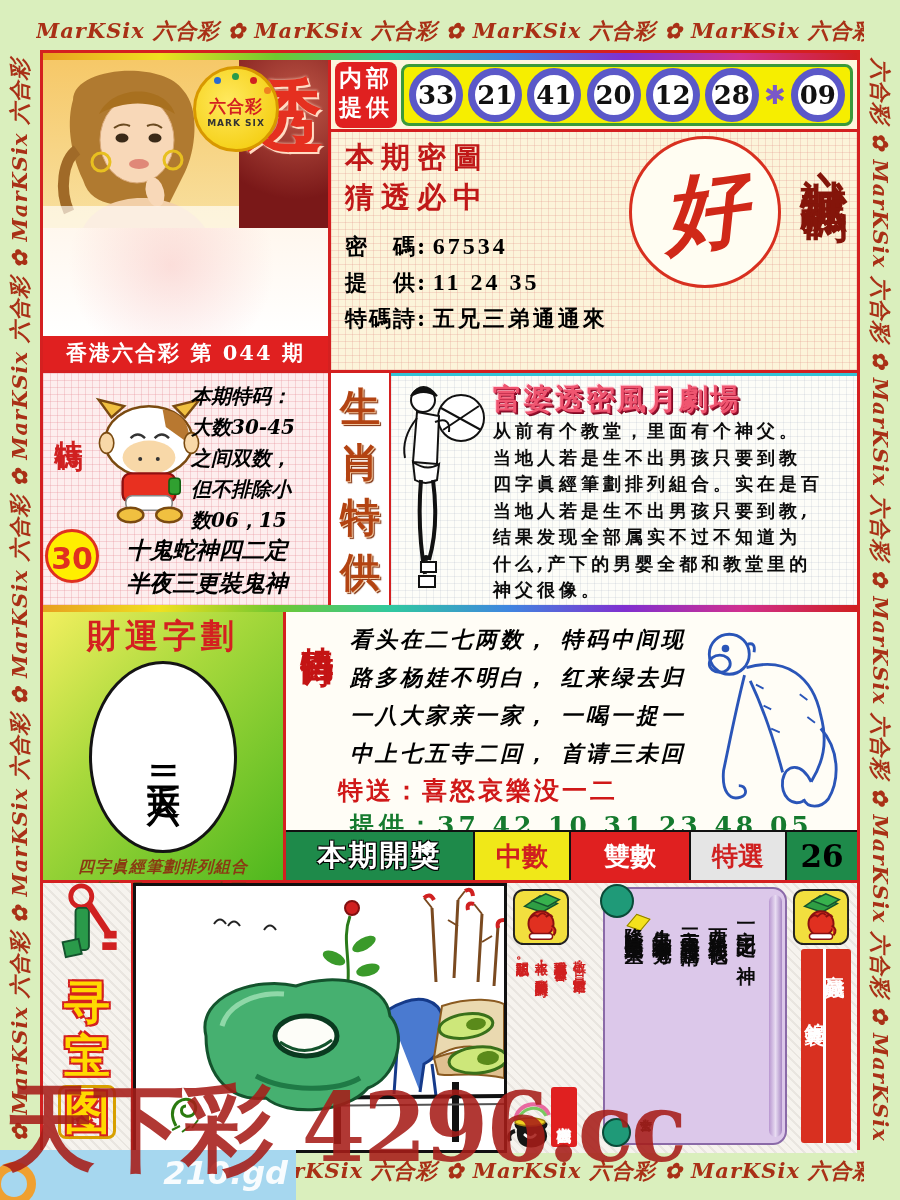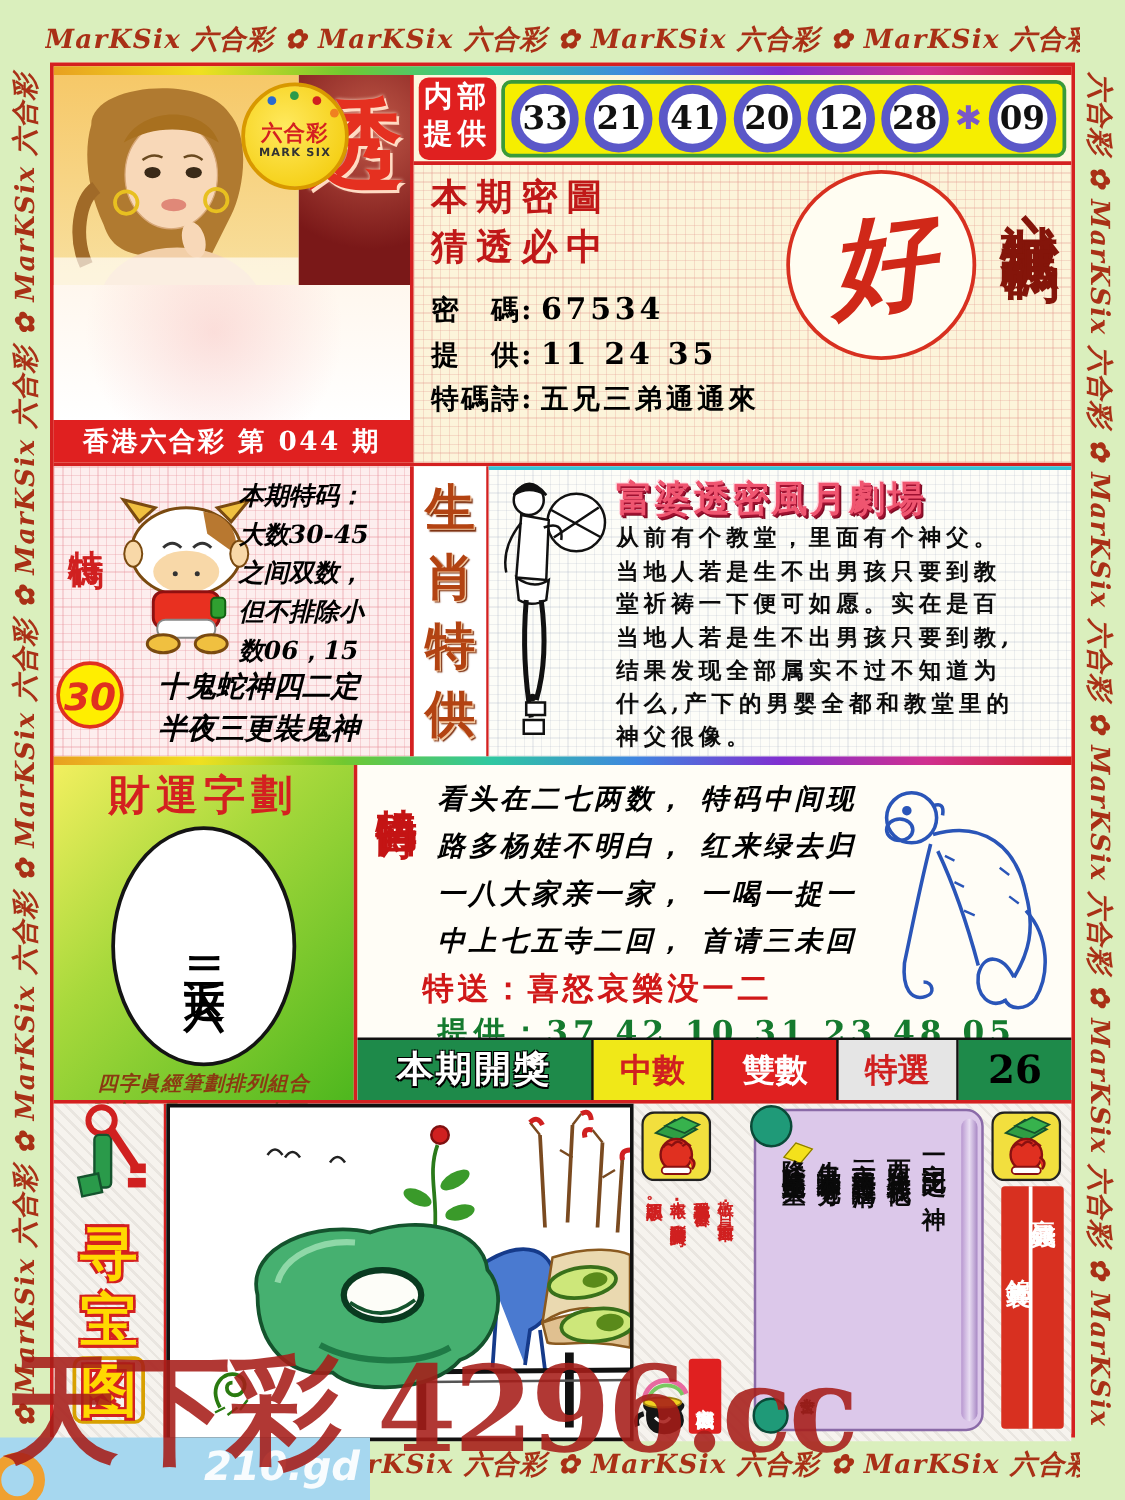--- a/index.html
+++ b/index.html
@@ -60,37 +60,37 @@
   .ball{width:40px;height:40px;border:7px solid #5b58c8;border-radius:50%;background:#fff;
         color:#111;font-family:"DejaVu Serif",serif;font-weight:900;font-size:26px;
         line-height:40px;text-align:center;}
   .star{color:#7a58c8;font-size:26px;font-weight:900;}
 
   #secret{flex:1;position:relative;}
   .sTitle{position:absolute;left:14px;font-weight:900;font-size:29px;letter-spacing:7px;
           color:#c01818;font-family:"DejaVu Serif",serif;}
   .sRow{position:absolute;left:14px;font-family:"DejaVu Serif",serif;font-weight:900;}
   .sLab{font-size:22px;color:#000;letter-spacing:2px;}
-  .sVal{font-size:24px;color:#000;letter-spacing:3px;}
+  .sVal{font-size:24px;color:#000;letter-spacing:3px;font-family:Liberation Serif, serif;}
   .circle{position:absolute;left:298px;top:4px;width:146px;height:146px;border:3px solid #d83020;
           border-radius:50%;background:#fffdf2;display:flex;align-items:center;justify-content:center;}
   .handChar{font-family:"DejaVu Serif",serif;font-size:84px;color:#d02818;transform:rotate(-8deg);
             font-style:italic;font-weight:bold;}
   .motto{position:absolute;right:2px;top:0;height:100%;width:60px;writing-mode:vertical-rl;
          text-orientation:upright;font-family:"DejaVu Serif",serif;font-weight:900;font-size:46px;
          color:#84150a;letter-spacing:10px;line-height:60px;}
 
   
   #rowB{display:flex;height:232px;border-top:3px solid #d42020;box-sizing:content-box;}
   #zodiacL{width:288px;border-right:3px solid #d42020;position:relative;box-sizing:border-box;}
   .tema{position:absolute;left:6px;top:44px;writing-mode:vertical-rl;text-orientation:upright;
         font-weight:900;font-size:28px;color:#d02020;letter-spacing:6px;}
   .ball30{position:absolute;left:2px;top:156px;width:54px;height:54px;border-radius:50%;
           background:#ffee00;border:3px solid #e03020;color:#e03020;font-weight:900;font-size:30px;
-          line-height:54px;text-align:center;box-sizing:border-box;font-style:italic;}
+          line-height:54px;text-align:center;box-sizing:border-box;}
   .tips{position:absolute;left:148px;top:8px;width:138px;font-family:"DejaVu Serif",serif;
         font-style:italic;font-weight:900;font-size:20px;line-height:31px;color:#000;}
   .foots{position:absolute;left:44px;bottom:6px;width:240px;text-align:center;
          font-family:"DejaVu Serif",serif;font-style:italic;font-weight:900;font-size:23px;
          line-height:33px;color:#000;}
   .cowBox{position:absolute;left:46px;top:6px;}
   #zodiacC{width:60px;border-right:2px solid #d42020;background:#fff;box-sizing:border-box;
            text-align:center;padding-top:6px;}
   #zodiacC div{font-family:"DejaVu Serif",serif;font-weight:900;font-size:40px;line-height:55px;
            color:#b34312;text-shadow:1px 1px 0 #f3c9a2,2px 2px 1px #7a2a08;}
@@ -122,21 +122,21 @@
             letter-spacing:3px;font-family:"DejaVu Serif",serif;}
   .provLine{position:absolute;left:64px;top:197px;font-weight:900;font-size:25px;color:#157a2e;
             letter-spacing:4px;font-family:"DejaVu Serif",serif;}
   .monkeyBox{position:absolute;right:2px;top:2px;}
   #resultBar{position:absolute;left:0;right:0;bottom:0;height:48px;display:flex;border-top:2px solid #111;}
   .seg{height:100%;box-sizing:border-box;border-right:2px solid #111;display:flex;
        align-items:center;justify-content:center;font-weight:900;}
   .seg0{width:189px;background:#1e8a4a;color:#fff;font-size:29px;letter-spacing:2px;
         text-shadow:-1px -1px 0 #000,1px -1px 0 #000,-1px 1px 0 #000,1px 1px 0 #000;}
   .seg1{width:96px;background:#f0e818;color:#d02020;font-size:26px;}
-  .seg2{width:100px;background:#e02020;color:#fff;font-size:26px;}
+  .seg2{width:120px;background:#e02020;color:#fff;font-size:26px;}
   .seg3{width:96px;background:#e5e5e5;color:#d02020;font-size:26px;}
   .seg4{flex:1;background:#1e8a4a;color:#000;font-family:"DejaVu Serif",serif;font-size:31px;border-right:none;}
 
   
   #rowD{display:flex;height:270px;border-top:3px solid #d42020;box-sizing:content-box;}
   #treasureL{width:90px;border-right:2px solid #d42020;box-sizing:border-box;text-align:center;}
   .tChar{font-weight:900;font-size:46px;line-height:54px;color:#ffd900;
          text-shadow:-2px -2px 0 #d42020,2px -2px 0 #d42020,-2px 2px 0 #d42020,2px 2px 0 #d42020;}
   .tChar.boxed{display:inline-block;border:3px solid #d8a000;border-radius:8px;line-height:48px;
          padding:0 3px;margin-top:2px;}
@@ -324,21 +324,21 @@
             <path d="M40,102 Q46,148 36,182" stroke-width="4"></path>
             <rect x="26" y="198" width="16" height="11" fill="#fff"></rect>
             <rect x="28" y="184" width="15" height="10" fill="#fff"></rect>
             <circle cx="33" cy="180" r="2" fill="#111"></circle>
           </svg>
         </span>
         <div class="storyTitle">富婆透密風月劇場</div>
         <div class="storyLines">
           <div>从前有个教堂，里面有个神父。</div>
           <div>当地人若是生不出男孩只要到教</div>
-          <div>堂祈祷一下便可如愿。实在是百</div>
+          <div>四字眞經筆劃排列組合。实在是百</div>
           <div>当地人若是生不出男孩只要到教,</div>
           <div>结果发现全部属实不过不知道为</div>
           <div>什么,产下的男婴全都和教堂里的</div>
           <div>神父很像。</div>
         </div>
       </div>
     </div>
 
     <div class="rainbow"></div>
 

